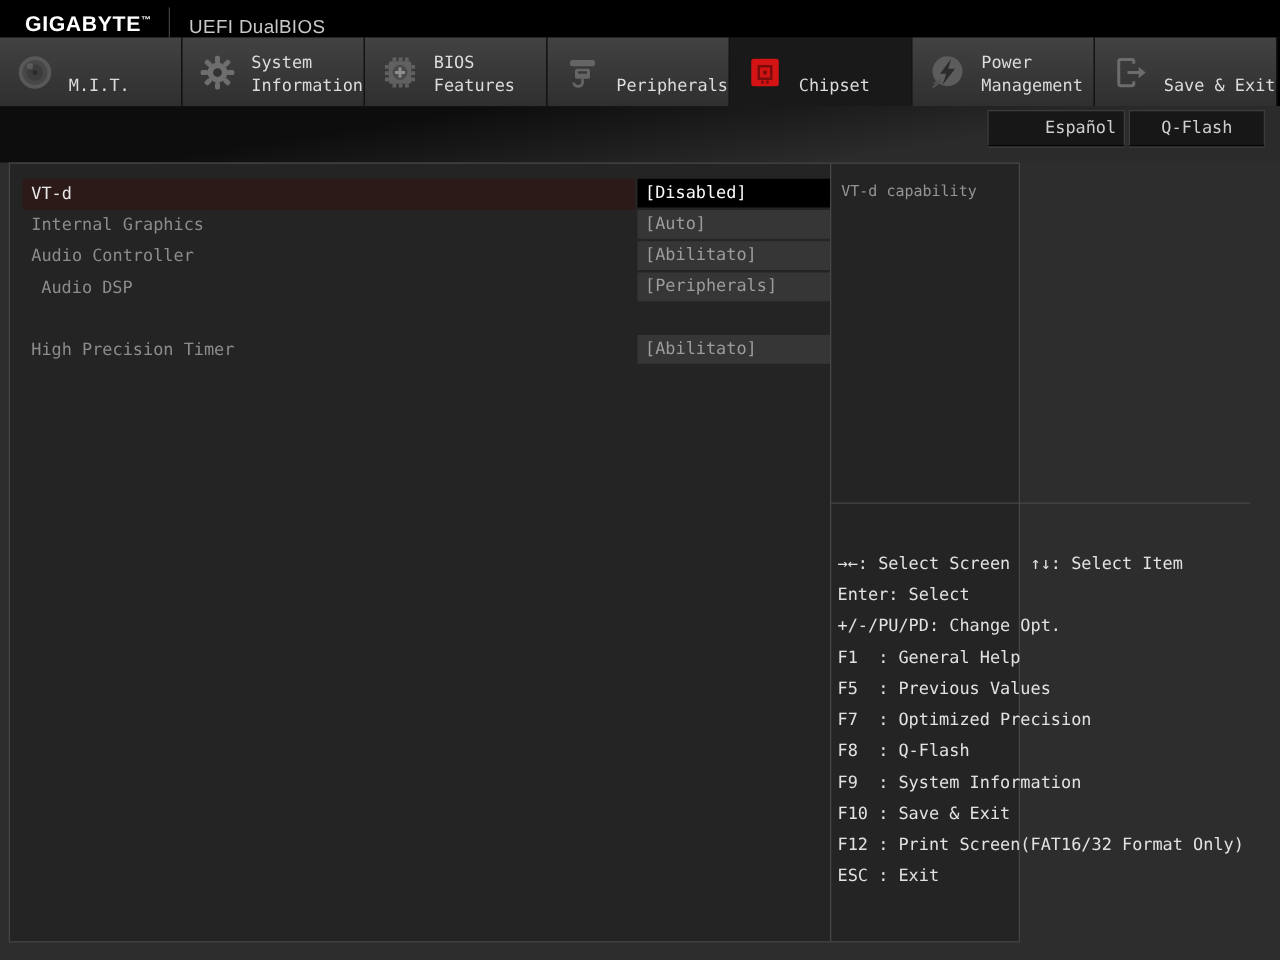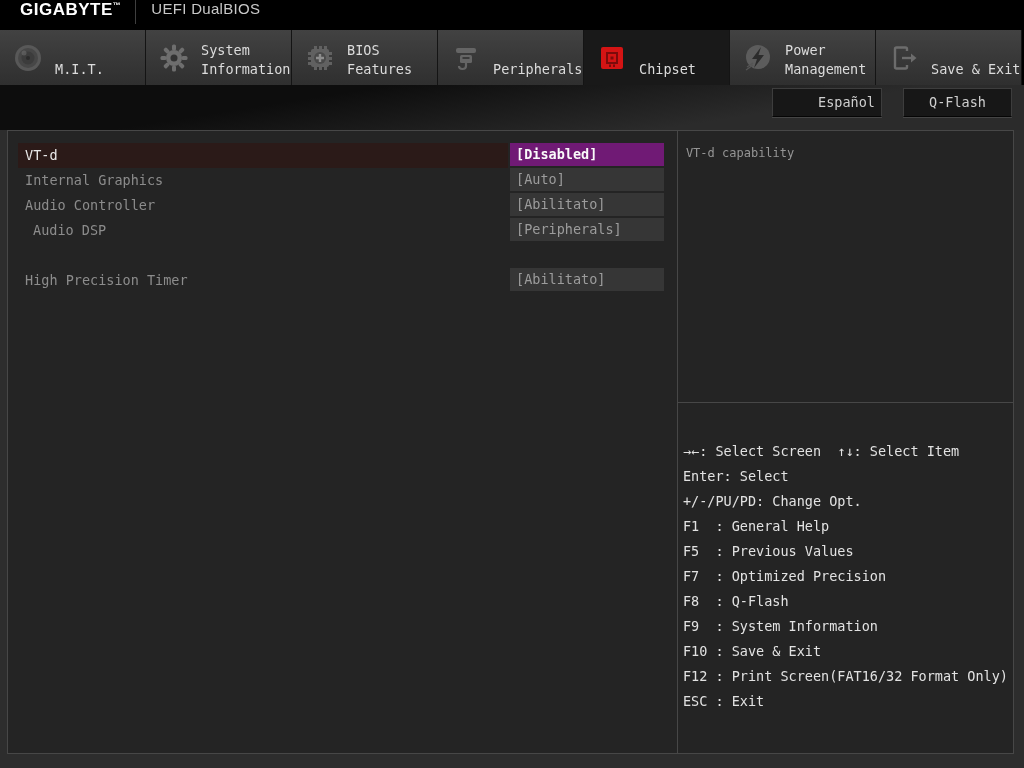--- a/index.html
+++ b/index.html
@@ -7,21 +7,21 @@
   body {
     background:#2d2d2d;
     font-family:"DejaVu Sans Mono", monospace;
     position:relative;
   }
   .screen { position:absolute; inset:0; width:1024px; height:768px; }
 
   
   .header {
     height:30px; background:#000;
-    display:flex; align-items:flex-start;
+    display:flex; align-items:flex-end;
   }
   .brand {
     font-family:"Liberation Sans", sans-serif;
     font-weight:bold; color:#fff; font-size:17px;
     letter-spacing:.5px; padding-left:20px;
   }
   .brand sup { font-size:8px; vertical-align:super; }
   .header-divider { width:1px; height:24px; background:#3f3f3f; margin:0 15px 0 14px; }
   .app-title {
     font-family:"Liberation Sans", sans-serif;
@@ -50,46 +50,46 @@
     position:absolute; left:0; top:85px; width:1024px; height:45px;
     background:linear-gradient(171deg, #0d0d0d 30%, #2b2b2b 72%);
   }
   .quick-btn {
     position:absolute; top:3px; height:29px; width:110px;
     background:#171717; border:1px solid #3d3d3d; border-bottom-color:#050505;
     box-shadow:0 1px 0 #454545;
     color:#cfcfcf; font-size:13.5px; text-align:center; line-height:27px;
     font-family:"DejaVu Sans Mono", monospace;
   }
-  .btn-espanol { left:772px;padding-left:39px; }
+  .btn-espanol { left:790px;padding-left:39px; }
   .btn-qflash  { left:903px; width:109px; }
 
   
   .content {
-    position:absolute; left:7px; top:130px; width:1007px; height:624px;
+    position:absolute; left:7px; top:130px; width:809px; height:624px;
     border:1px solid #474747; background:#242424;
     display:flex;
   }
   .main-panel {
     width:676px; border-right:1px solid #474747;
     padding-top:12px;
   }
   .row { height:25px; display:flex; margin-left:10px; }
   .row.gap { margin-top:25px; }
   .row-label {
     width:490px; line-height:24px; padding-left:7px;
     color:#8c8c8c; font-size:13.5px; white-space:pre;
   }
   .row-label.indent { padding-left:15px; }
   .row-value {
     width:154px; height:23px; line-height:22px; margin-left:2px;
     background:#363636; color:#9c9c9c; font-size:13.5px; padding-left:6px;
   }
   .row.selected .row-label { background:#2b1a18; color:#e8e8e8; }
-  .row.selected .row-value { background:#701a75; color:#fafafa;font-weight:bold; }
+  .row.selected .row-value { background:#000000; color:#fafafa; }
 
   .side-panel { flex:1; display:flex; flex-direction:column; }
   .help-section {
     height:272px; border-bottom:1px solid #474747;
     padding:12px 8px; color:#959595; font-size:12px; line-height:20px;
   }
   .legend-section { padding:36px 5px 0 5px; color:#e2e2e2; font-size:13.5px; }
   .legend-line { height:25px; line-height:25px; white-space:pre; }
 </style>
 </head>

